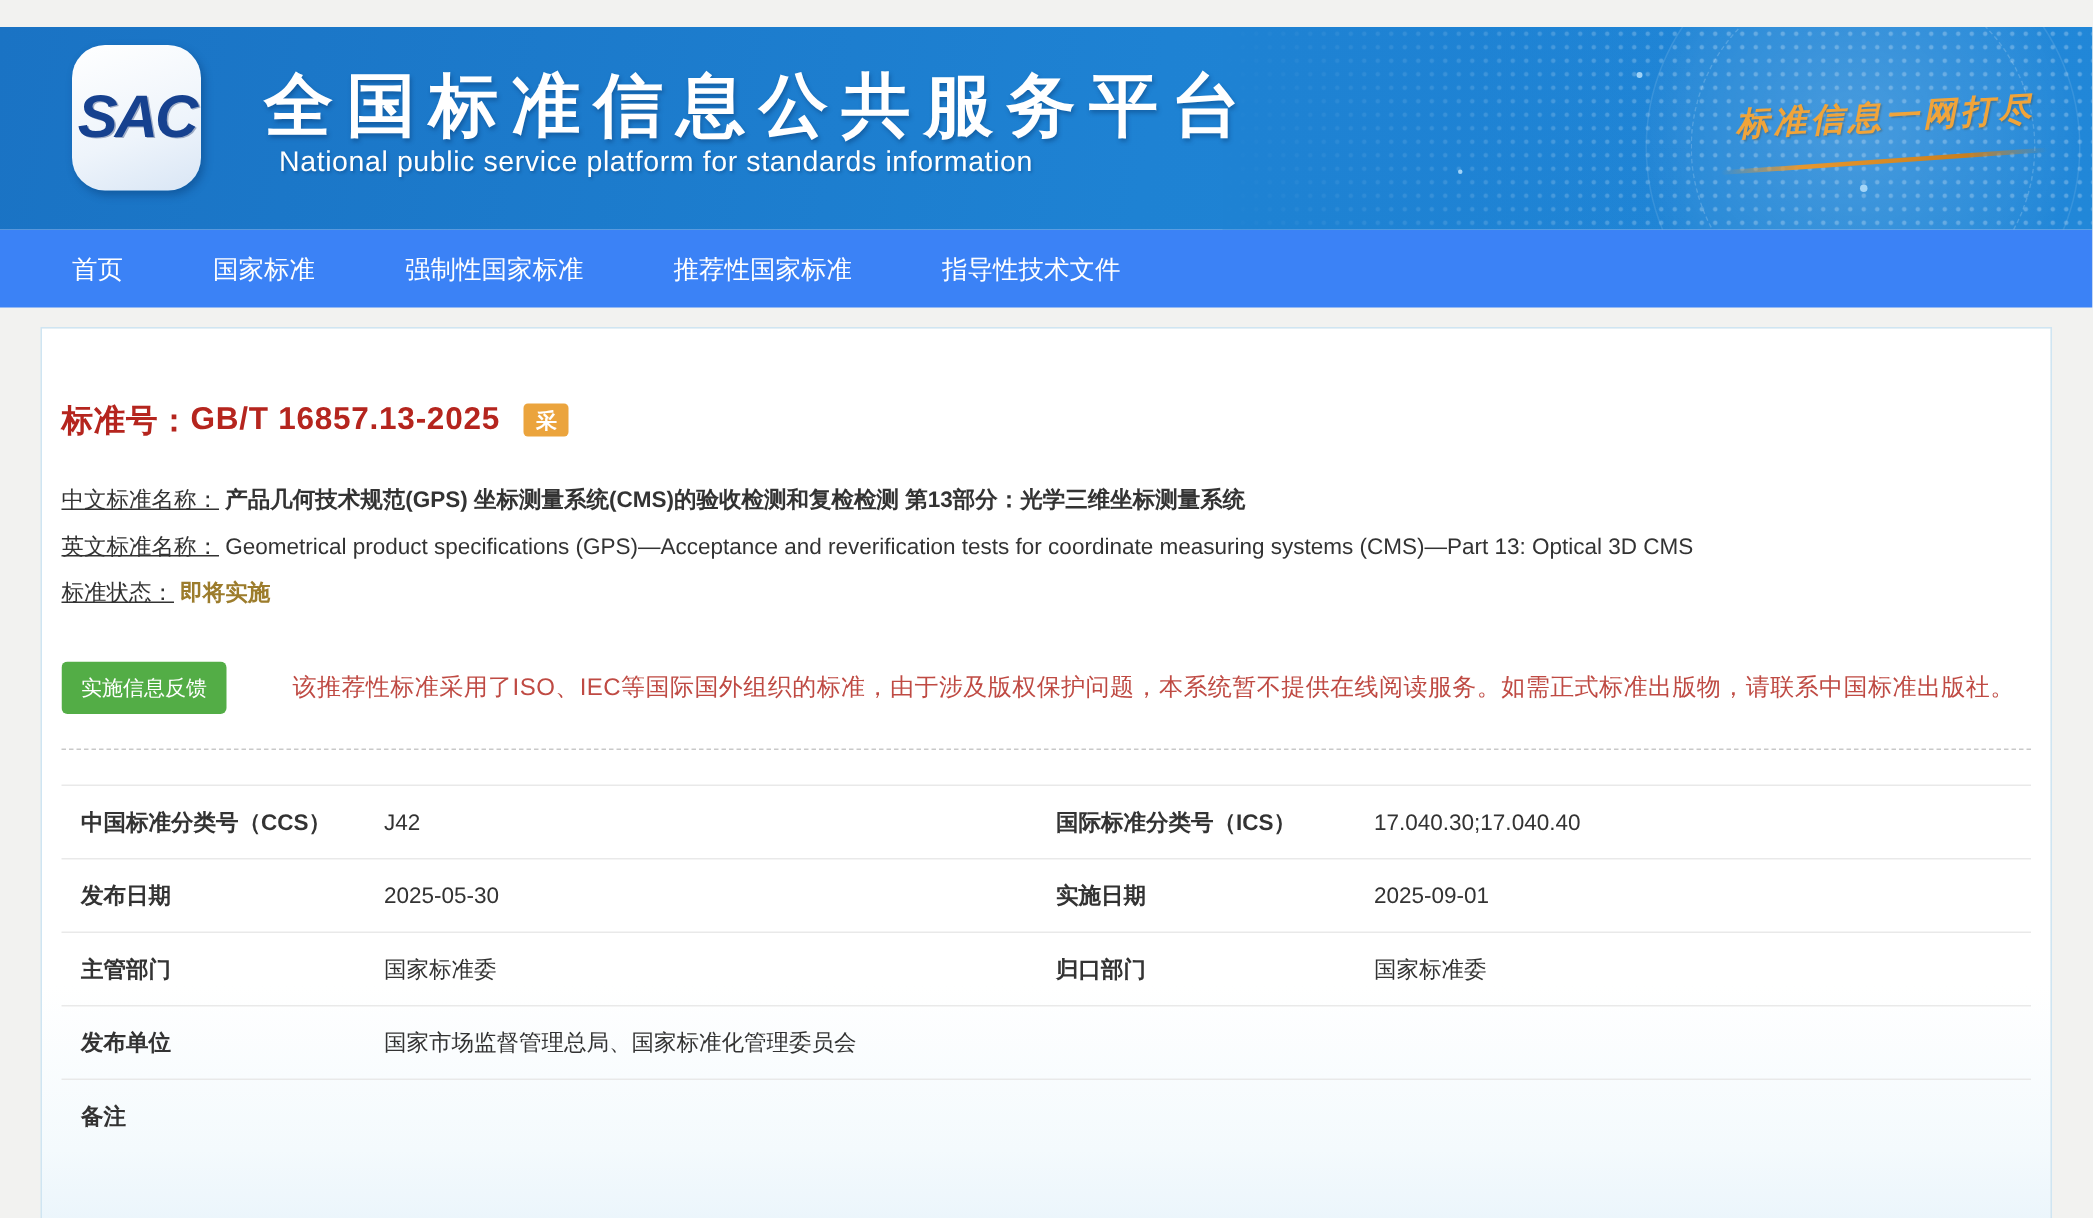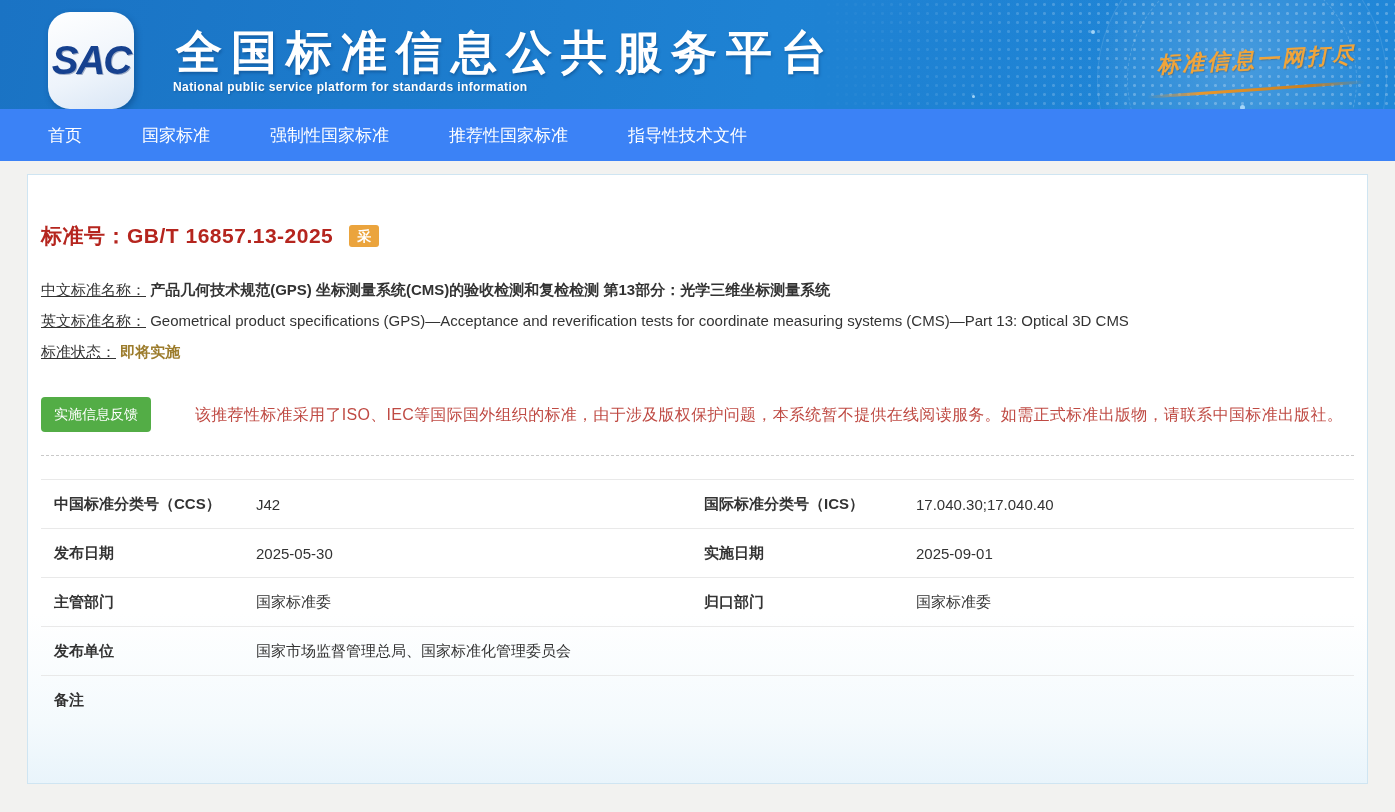--- a/index.html
+++ b/index.html
@@ -4,23 +4,24 @@
 <style>
   * { margin:0; padding:0; box-sizing:border-box; }
   html,body { width:1395px; height:812px; overflow:hidden; }
   body {
     font-family:"Liberation Sans","DejaVu Sans",sans-serif;
     background:#f2f2f0; color:#333;
   }
 
   
   .header {
-    position:relative; width:1395px; height:109px;
+    position:relative; width:1395px; height:135px;
     background:linear-gradient(100deg,#1a73c4 0%,#1e82d3 55%,#2187d8 100%);
     overflow:hidden;
+    margin-top:18px;
   }
   .header-dots {
     position:absolute; right:0; top:0; width:580px; height:135px;
     background:
       linear-gradient(90deg,#1e82d3 0%, rgba(30,130,211,0) 55%),
       radial-gradient(rgba(255,255,255,0.25) 1.2px, rgba(255,255,255,0) 1.8px);
     background-size:auto, 9px 9px;
   }
   .globe {
     position:absolute; right:8px; top:-65px; width:290px; height:290px;
@@ -40,22 +41,22 @@
   .logo-text {
     font-style:italic; font-weight:900; font-size:40px; letter-spacing:-2px;
     color:#16418f; text-shadow:1px 1px 0 rgba(12,40,100,0.35);
   }
   .header-title {
     position:absolute; left:176px; top:22px;
     color:#ffffff; font-size:46px; font-weight:bold; letter-spacing:9px;
     text-shadow:1px 2px 3px rgba(0,40,90,0.35); white-space:nowrap;
   }
   .header-subtitle {
-    position:absolute; left:173px; top:80px;
-    color:#ffffff; font-size:12px; font-weight:bold; letter-spacing:0.4px;
+    position:absolute; left:186px; top:80px;
+    color:#ffffff; font-size:19px; font-weight:normal; letter-spacing:0.4px;
     text-shadow:1px 1px 2px rgba(0,40,90,0.3); white-space:nowrap;
   }
   .slogan {
     position:absolute; right:38px; top:45px;
     color:#f0a43a; font-size:22px; font-weight:bold; font-style:italic;
     letter-spacing:3px; transform:rotate(-3deg); white-space:nowrap;
     text-shadow:1px 1px 1px rgba(90,50,0,0.25);
   }
   .slogan-swoosh {
     position:absolute; right:30px; top:88px; width:218px; height:3px;

